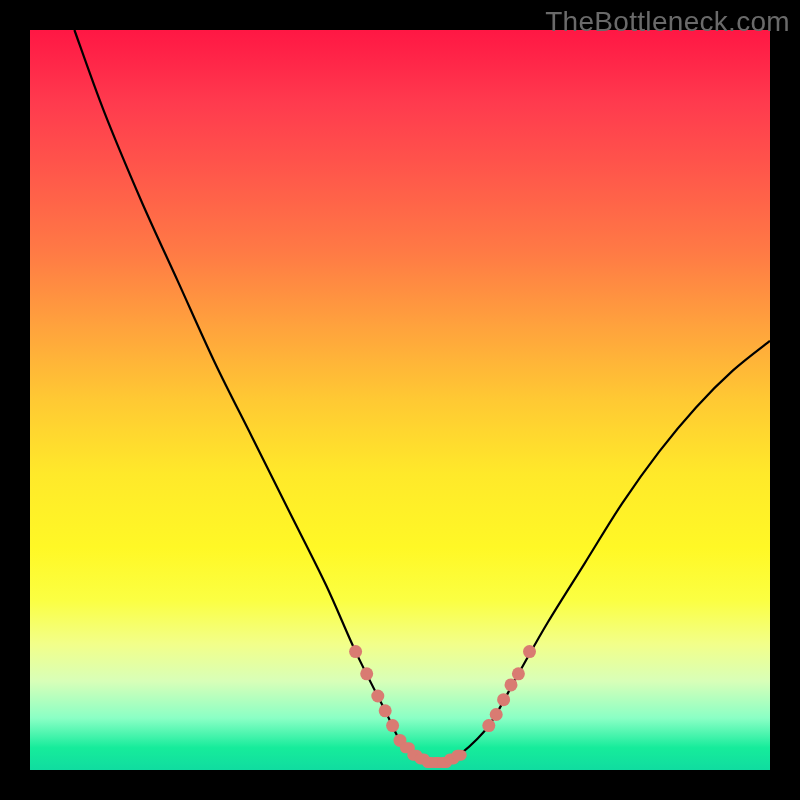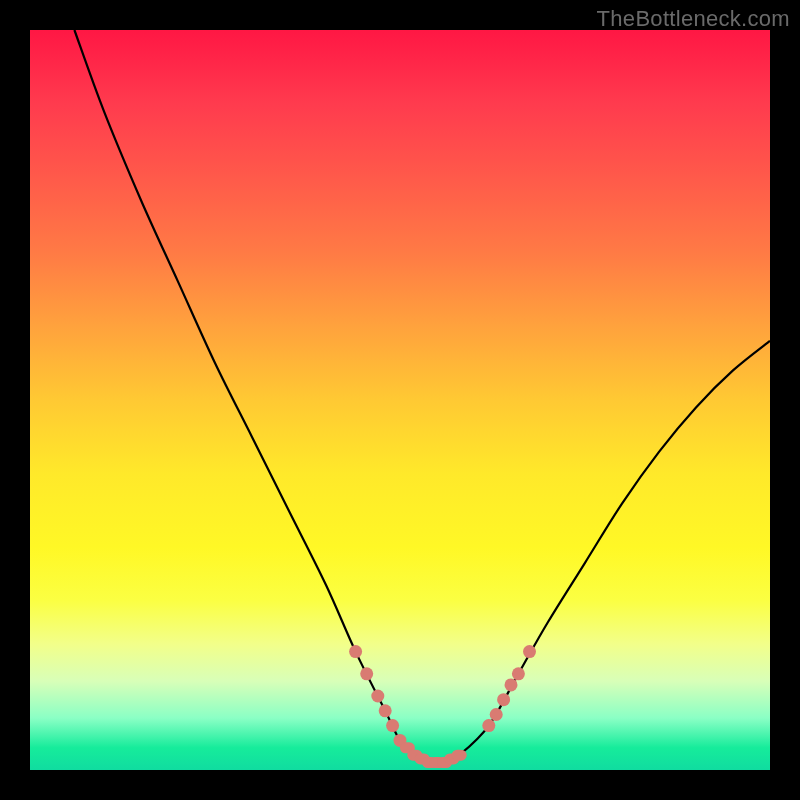--- a/index.html
+++ b/index.html
@@ -40,21 +40,21 @@
       #8affc5 93%,
       #16ec9b 97%,
       #10dca0 100%
     );
   }
   .watermark {
     position: absolute;
     top: 6px;
     right: 10px;
     color: #6a6a6a;
-    font-size: 22px;
+    font-size: 28px;
     font-weight: 500;
     letter-spacing: 0.3px;
     user-select: none;
   }
   svg.curve {
     position: absolute;
     top: 30px;
     left: 30px;
     width: 740px;
     height: 740px;

